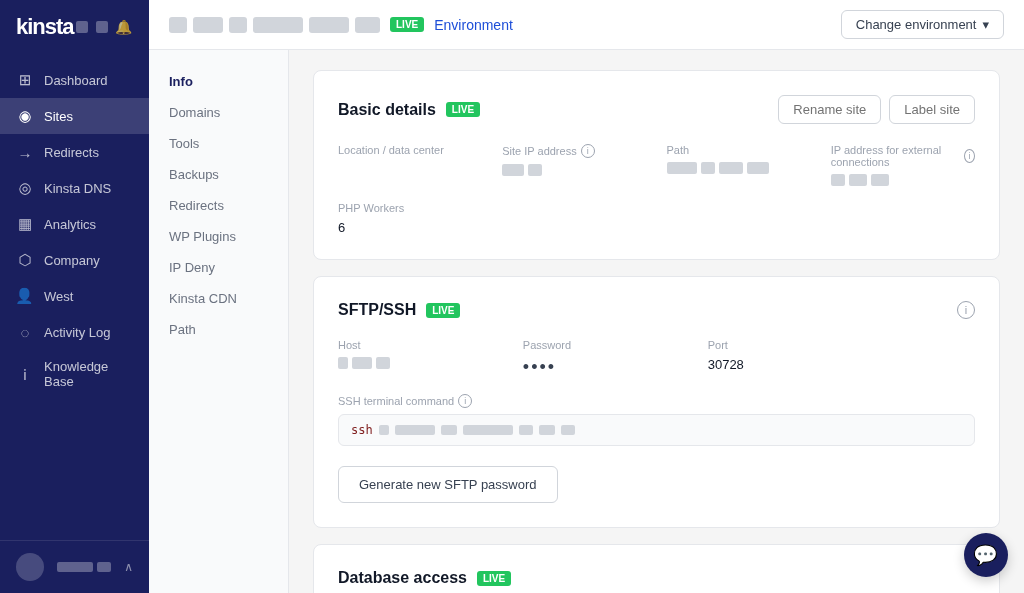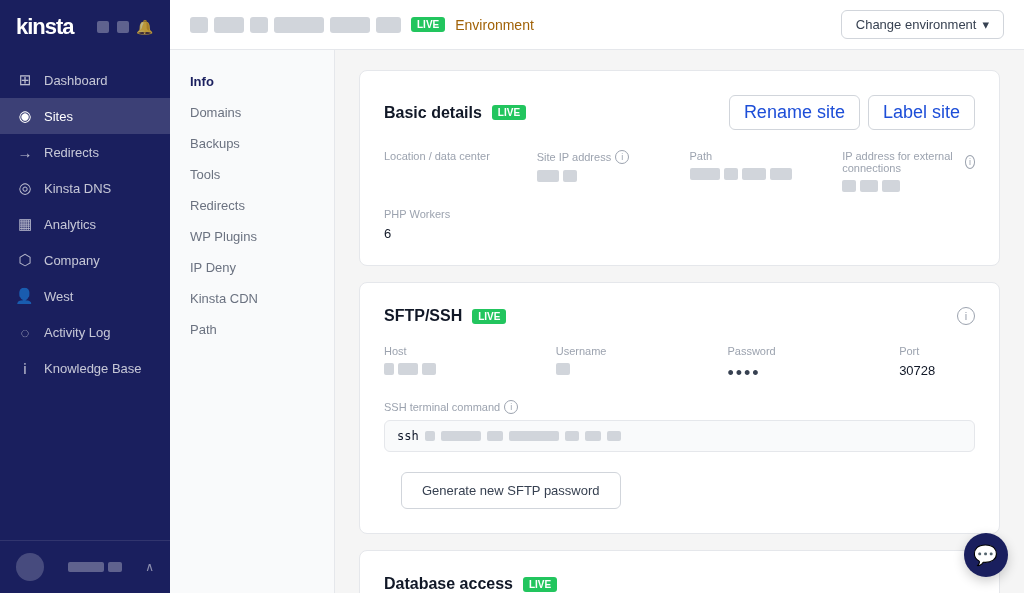--- a/index.html
+++ b/index.html
@@ -1,20 +1,20 @@
 <!DOCTYPE html>
 <html><head>
   <meta charset="utf-8">
   <style>
     * { box-sizing: border-box; margin: 0; padding: 0; }
     body { font-family: -apple-system, BlinkMacSystemFont, 'Segoe UI', sans-serif; display: flex; height: 593px; overflow: hidden; background: #f5f5f5; }
 
     
     .sidebar {
-      width: 170px;
+      width: 149px;
       background: #1a1f5e;
       color: #fff;
       display: flex;
       flex-direction: column;
       flex-shrink: 0;
       height: 100%;
     }
     .sidebar-logo {
       padding: 14px 16px;
       display: flex;
@@ -104,42 +104,42 @@
     }
     .title-block { background: #d1d5db; border-radius: 3px; }
     .live-badge {
       background: #22c55e;
       color: #fff;
       font-size: 10px;
       font-weight: 700;
       padding: 2px 6px;
       border-radius: 3px;
     }
-    .env-label { font-size: 14px; color: #a16207; font-weight: 500; }
+    .env-label { font-size: 14px; color: #1d4ed8; font-weight: 500; }
     .change-env-btn {
       display: flex; align-items: center; gap: 6px;
       border: 1px solid #d1d5db;
       border-radius: 6px;
       padding: 6px 14px;
       font-size: 13px;
       cursor: pointer;
       background: #fff;
       color: #374151;
     }
 
     
     .content-area {
       display: flex;
       flex: 1;
       overflow: hidden;
     }
 
     
     .sub-sidebar {
-      width: 165px;
+      width: 140px;
       background: #f9fafb;
       border-right: 1px solid #e5e7eb;
       padding: 16px 0;
       flex-shrink: 0;
       overflow-y: auto;
     }
     .sub-nav-item {
       display: block;
       padding: 8px 20px;
       font-size: 13px;
@@ -181,24 +181,24 @@
     }
     .card-title {
       font-size: 16px;
       font-weight: 600;
       color: #111827;
     }
     .card-actions { display: flex; gap: 8px; }
     .btn-outline {
       border: 1px solid #d1d5db;
       background: #fff;
-      color: #1d4ed8;
+      color: #737373;
       border-radius: 6px;
       padding: 6px 14px;
-      font-size: 18px;
+      font-size: 13px;
       cursor: pointer;
     }
 
     .fields-grid {
       display: grid;
       grid-template-columns: repeat(4, 1fr);
       gap: 20px;
     }
     .field-label {
       font-size: 11px;
@@ -229,33 +229,32 @@
     .ssh-cmd-box {
       background: #f9fafb;
       border: 1px solid #e5e7eb;
       border-radius: 6px;
       padding: 8px 12px;
       font-size: 12px;
       font-family: monospace;
       color: #374151;
       display: flex; gap: 6px; align-items: center; flex-wrap: wrap;
     }
-    .ssh-keyword { color: #0f172a; }
+    .ssh-keyword { color: #7f1d1d; }
     .ssh-block { background: #d1d5db; border-radius: 2px; display: inline-block; }
 
     .generate-btn {
       border: 1px solid #d1d5db;
       background: #fff;
       color: #374151;
       border-radius: 6px;
       padding: 10px 20px;
       font-size: 13px;
       cursor: pointer;
       margin-top: 20px;
-      margin-left: 17px;
     }
 
     
     .info-circle {
       display: inline-flex; align-items: center; justify-content: center;
       width: 14px; height: 14px;
       border: 1px solid #9ca3af;
       border-radius: 50%;
       font-size: 9px;
       color: #9ca3af;
@@ -371,22 +370,22 @@
       <span>Change environment</span>
       <span>▾</span>
     </button>
   </header>
 
   <div class="content-area">
 
     <nav class="sub-sidebar">
       <a class="sub-nav-item active">Info</a>
       <a class="sub-nav-item">Domains</a>
+      <a class="sub-nav-item">Tools</a>
       <a class="sub-nav-item">Backups</a>
-      <a class="sub-nav-item">Tools</a>
       <a class="sub-nav-item">Redirects</a>
       <a class="sub-nav-item">WP Plugins</a>
       <a class="sub-nav-item">IP Deny</a>
       <a class="sub-nav-item">Kinsta CDN</a>
       <a class="sub-nav-item">Path</a>
     </nav>
 
     <main class="page-content">
 
       <div class="card">
@@ -455,26 +454,20 @@
         <div class="sftp-grid">
           <div>
             <div class="field-label">Host</div>
             <div class="field-value-blocks">
               <div class="val-block" style="width:10px;height:12px;"></div>
               <div class="val-block" style="width:20px;height:12px;"></div>
               <div class="val-block" style="width:14px;height:12px;"></div>
             </div>
           </div>
           <div>
-            <div class="field-label">Username</div>
-            <div class="field-value-blocks">
-              <div class="val-block" style="width:14px;height:12px;"></div>
-            </div>
-          </div>
-          <div>
             <div class="field-label">Password</div>
             <div class="password-dots">••••</div>
           </div>
           <div>
             <div class="field-label">Port</div>
             <div class="field-value">30728</div>
           </div>
         </div>
 
         <div class="ssh-cmd-row">

